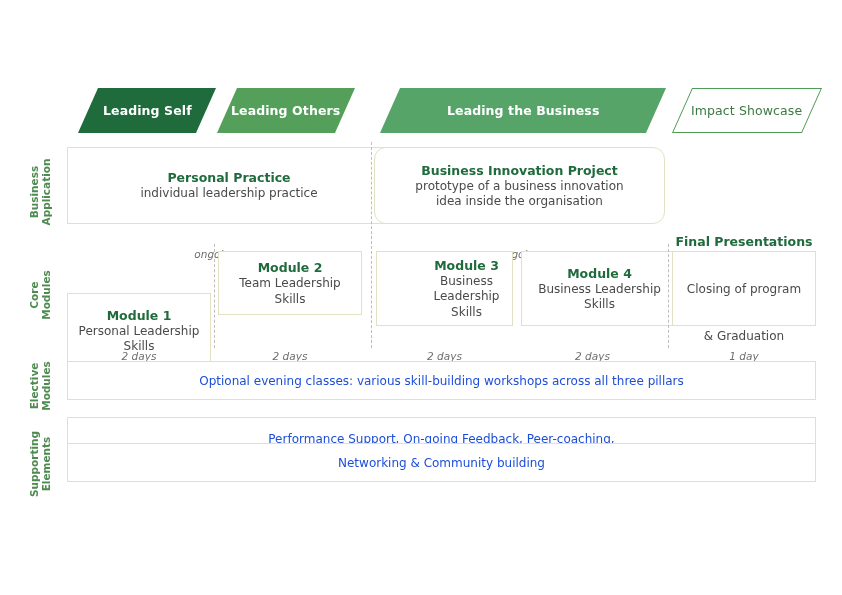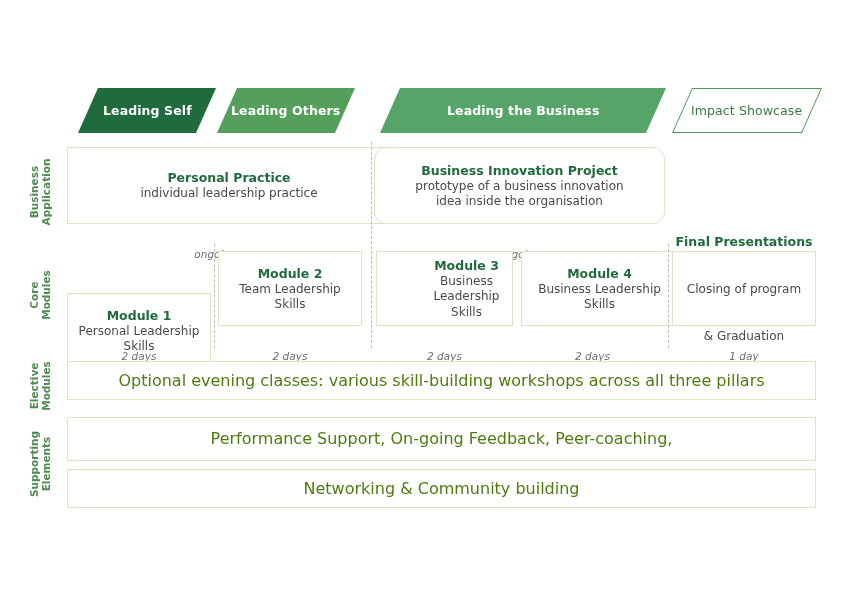--- a/index.html
+++ b/index.html
@@ -79,22 +79,22 @@
     font-weight: bold;
     font-size: 12.5px;
     line-height: 17px;
   }
   .box .sub {
     color: #4A4A4A;
     font-size: 12px;
     line-height: 15.5px;
   }
   .box .plain {
-    color: #4d7c0f;
-    font-size: 16px;
+    color: #1d4ed8;
+    font-size: 12px;
     line-height: 16px;
   }
 
   
   .caption {
     position: absolute;
     color: #6E6E6E;
     font-size: 10.5px;
     font-style: italic;
     text-align: center;
@@ -164,21 +164,21 @@
   <div class="caption" style="left:67px; top:228px; width:297px;">ongoing</div>
 
   <div class="caption" style="left:374px; top:228px; width:291px;">ongoing</div>
 
   <div class="box" style="left:67px; top:251px; width:144px; height:75px;margin-top:42px;">
     <div class="title">Module 1</div>
     <div class="sub">Personal Leadership</div>
     <div class="sub">Skills</div>
   </div>
 
-  <div class="box" style="left:218px; top:251px; width:144px; height:75px;">
+  <div class="box" style="left:218px; top:251px; width:144px; height:64px;">
     <div class="title">Module 2</div>
     <div class="sub">Team Leadership</div>
     <div class="sub">Skills</div>
   </div>
 
   <div class="box" style="left:376px; top:251px; width:137px; height:75px;padding-left:44px;">
     <div class="title">Module 3</div>
     <div class="sub">Business Leadership</div>
     <div class="sub">Skills</div>
   </div>
@@ -202,21 +202,21 @@
   <div class="caption" style="left:672px; top:330px; width:144px;">1 day</div>
 
   <div class="box" style="left:67px; top:361px; width:749px; height:39px;">
     <div class="plain">Optional evening classes: various skill-building workshops across all three pillars</div>
   </div>
 
   <div class="box" style="left:67px; top:417px; width:749px; height:44px;">
     <div class="plain">Performance Support, On-going Feedback, Peer-coaching,</div>
   </div>
 
-  <div class="box" style="left:67px; top:469px; width:749px; height:39px;">
+  <div class="box" style="left:67px; top:443px; width:749px; height:39px;">
     <div class="plain">Networking &amp; Community building</div>
   </div>
 
   <div class="vdash" style="left:214px; top:244px; height:104px;"></div>
 
   <div class="vdash" style="left:371px; top:142px; height:206px;"></div>
 
   <div class="vdash" style="left:668px; top:244px; height:104px;"></div>
 
 </div>

